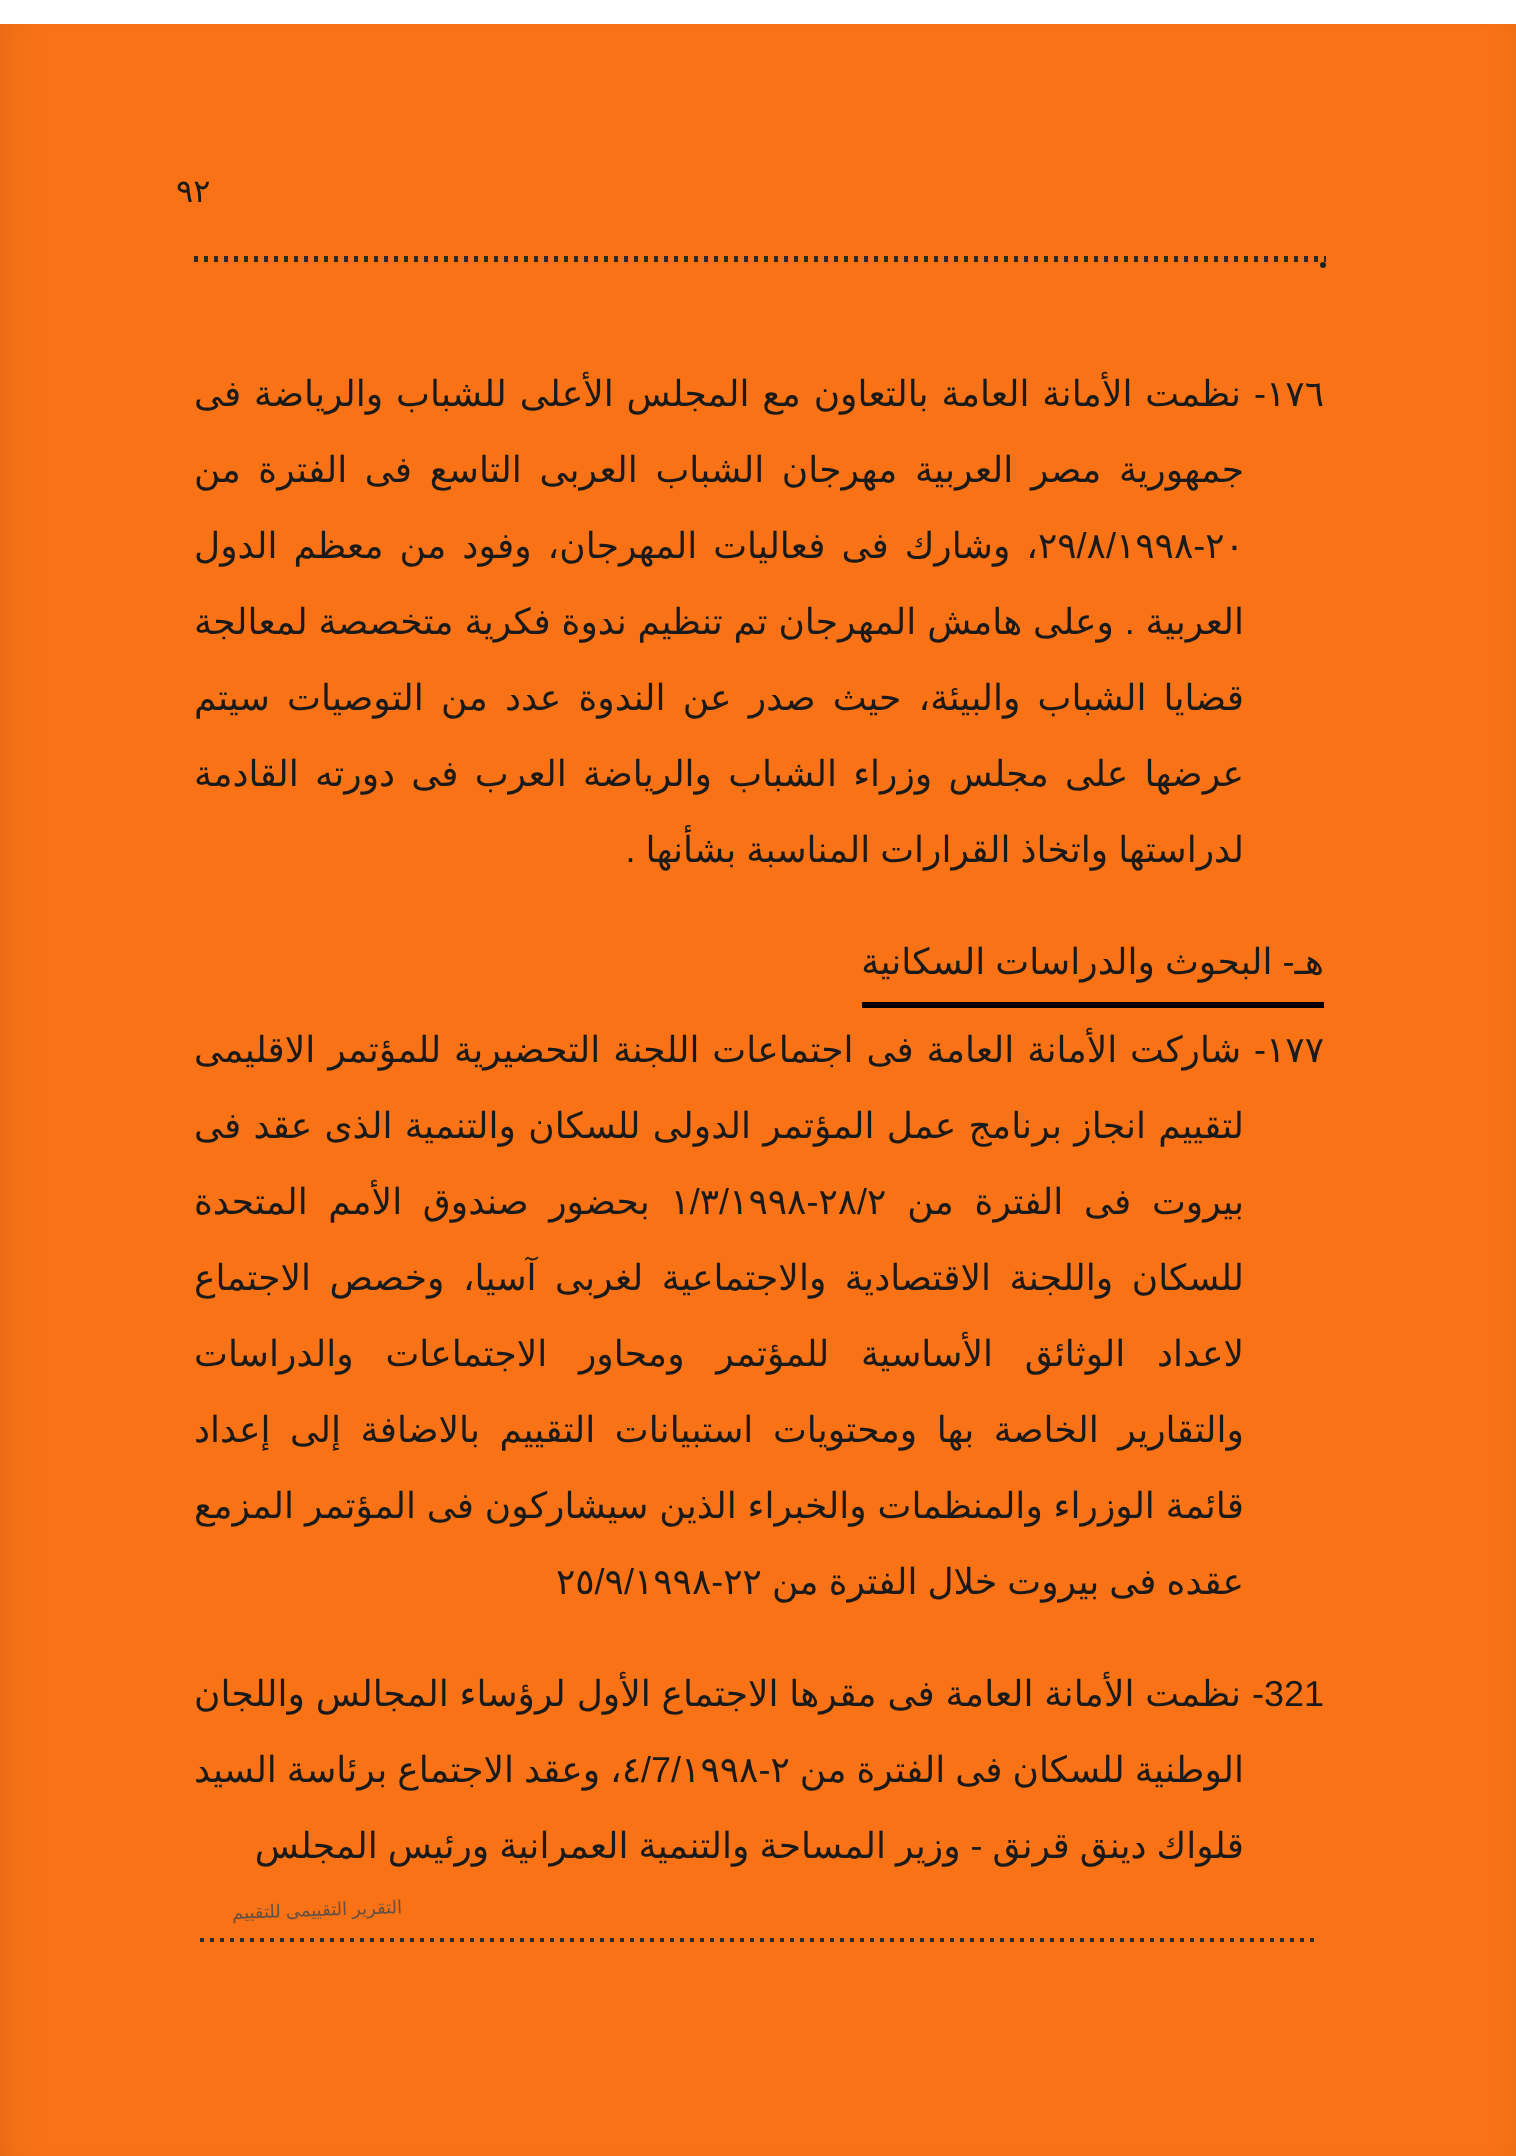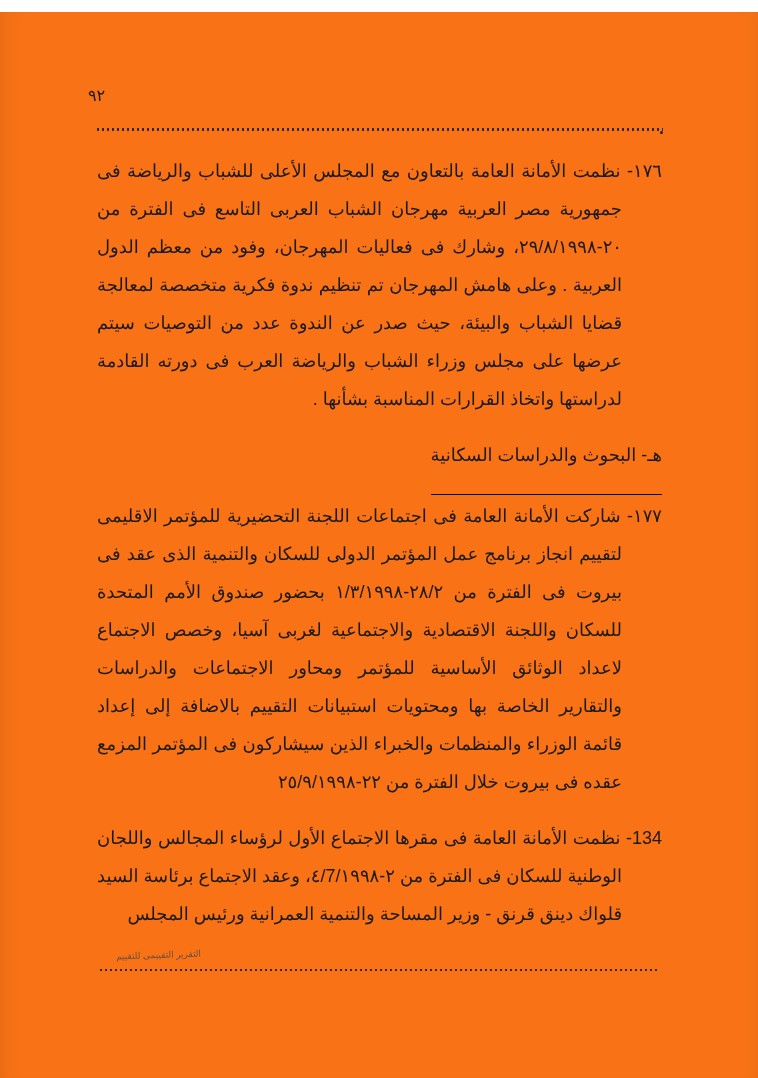--- a/index.html
+++ b/index.html
@@ -28,21 +28,21 @@
   }
   .rule {
     position: absolute;
     height: 3px;
     background-image: repeating-linear-gradient(to right, #2b2b2b 0 2px, transparent 2px 5px);
   }
   .top-rule { top: 116px; left: 97px; width: 566px; }
   .bottom-rule { top: 957px; left: 100px; width: 560px; height: 2px; }
   .content {
     position: absolute;
-    top: 140px;
+    top: 166px;
     right: 96px;
     left: 97px;
     direction: rtl;
     text-align: justify;
     font-size: 18px;
     line-height: 38px;
   }
   .para {
     margin: 0 0 18px 0;
     padding-right: 40px;  
@@ -53,22 +53,22 @@
   .para-num { white-space: nowrap; }
   .section-heading {
     margin: 16px 0 2px 0;
     font-size: 18px;
     font-weight: normal;
     line-height: 38px;
     text-align: right;
   }
   .section-heading .heading-text {
     display: inline-block;
-    border-bottom: 1px solid #000000;
-    padding-bottom: 20px;
+    border-bottom: 3px solid #000000;
+    padding-bottom: 1px;
   }
   .footer-stamp {
     position: absolute;
     top: 938px;
     left: 116px;
     direction: rtl;
     font-size: 9px;
     color: #4a4a4a;
     transform: rotate(-2deg);
     letter-spacing: 0.5px;
@@ -92,21 +92,21 @@
   <div class="speck speck-1"></div>
 
   <div class="content">
 
     <p class="para"><span class="para-num">١٧٦-</span> <span>نظمت الأمانة العامة بالتعاون مع المجلس الأعلى للشباب والرياضة فى جمهورية مصر العربية مهرجان الشباب العربى التاسع فى الفترة من ٢٠-٢٩/٨/١٩٩٨، وشارك فى فعاليات المهرجان، وفود من معظم الدول العربية . وعلى هامش المهرجان تم تنظيم ندوة فكرية متخصصة لمعالجة قضايا الشباب والبيئة، حيث صدر عن الندوة عدد من التوصيات سيتم عرضها على مجلس وزراء الشباب والرياضة العرب فى دورته القادمة لدراستها واتخاذ القرارات المناسبة بشأنها .</span></p>
 
     <h2 class="section-heading"><span class="heading-text">هـ- البحوث والدراسات السكانية</span></h2>
 
     <p class="para"><span class="para-num">١٧٧-</span> <span>شاركت الأمانة العامة فى اجتماعات اللجنة التحضيرية للمؤتمر الاقليمى لتقييم انجاز برنامج عمل المؤتمر الدولى للسكان والتنمية الذى عقد فى بيروت فى الفترة من ٢٨/٢-١/٣/١٩٩٨ بحضور صندوق الأمم المتحدة للسكان واللجنة الاقتصادية والاجتماعية لغربى آسيا، وخصص الاجتماع لاعداد الوثائق الأساسية للمؤتمر ومحاور الاجتماعات والدراسات والتقارير الخاصة بها ومحتويات استبيانات التقييم بالاضافة إلى إعداد قائمة الوزراء والمنظمات والخبراء الذين سيشاركون فى المؤتمر المزمع عقده فى بيروت خلال الفترة من ٢٢-٢٥/٩/١٩٩٨</span></p>
 
-    <p class="para"><span class="para-num">134-</span> <span>نظمت الأمانة العامة فى مقرها الاجتماع الأول لرؤساء المجالس واللجان الوطنية للسكان فى الفترة من ٢-٤/7/١٩٩٨، وعقد الاجتماع برئاسة السيد قلواك دينق قرنق - وزير المساحة والتنمية العمرانية ورئيس المجلس</span></p>
+    <p class="para"><span class="para-num">321-</span> <span>نظمت الأمانة العامة فى مقرها الاجتماع الأول لرؤساء المجالس واللجان الوطنية للسكان فى الفترة من ٢-٤/7/١٩٩٨، وعقد الاجتماع برئاسة السيد قلواك دينق قرنق - وزير المساحة والتنمية العمرانية ورئيس المجلس</span></p>
 
   </div>
 
   <div class="rule bottom-rule"></div>
 
   <div class="footer-stamp">التقرير التقييمى للتقييم</div>
 
 </div>
 
 </body></html>

